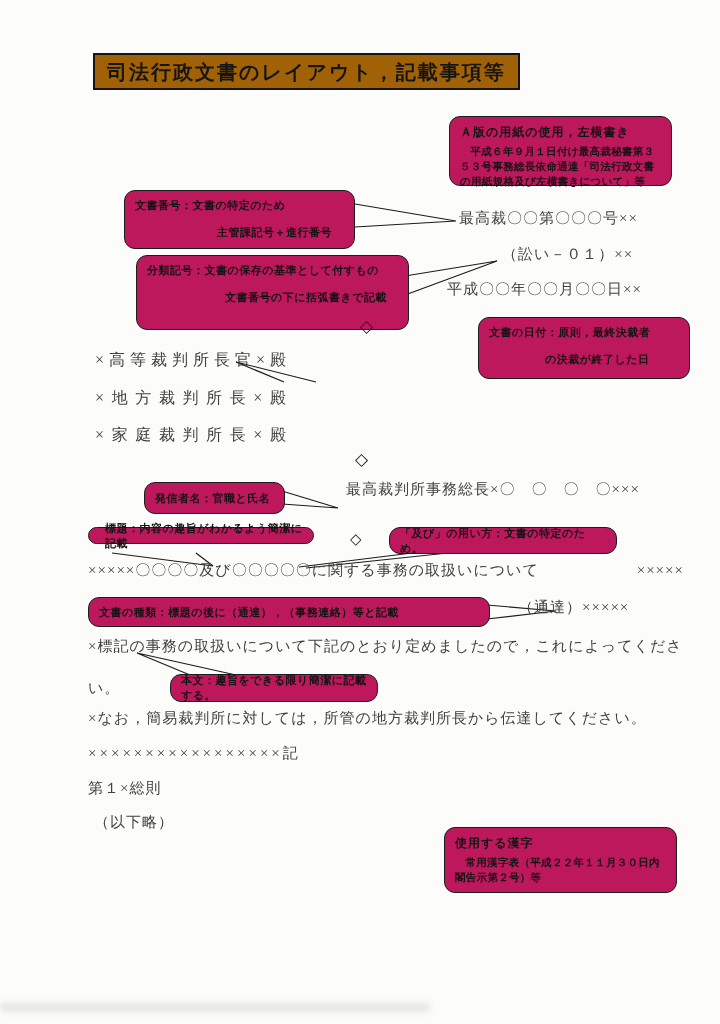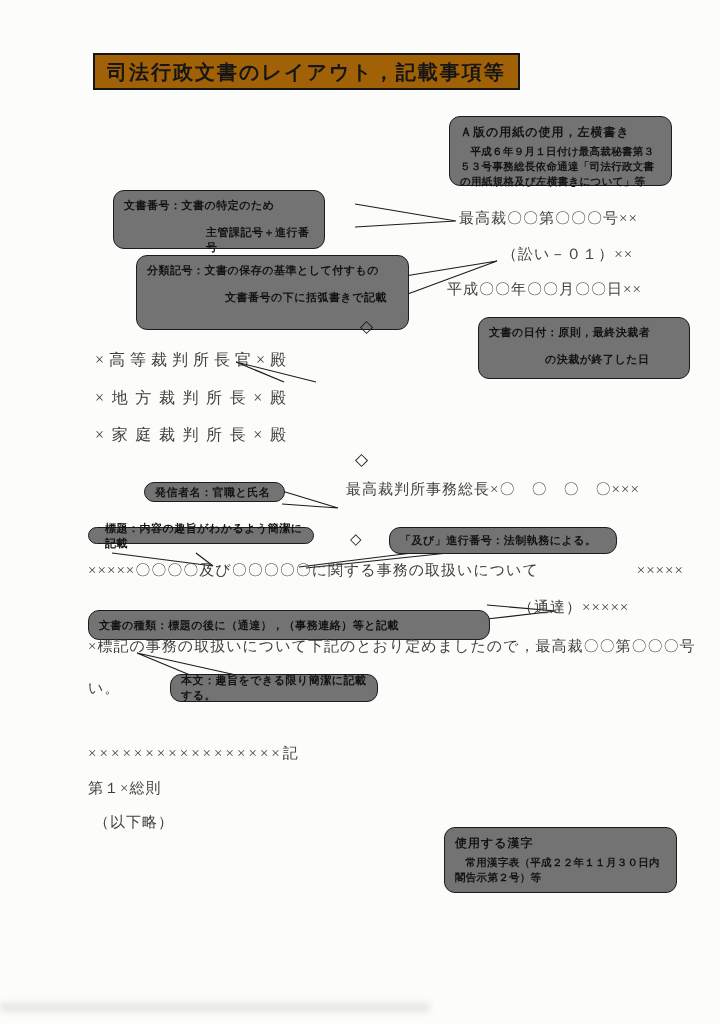--- a/index.html
+++ b/index.html
@@ -14,21 +14,21 @@
   .doc-just{text-align:justify;text-align-last:justify;white-space:normal;}
   .ls3{letter-spacing:3px;}
   
   .title-box{
     border:2px solid #151515;background:#a16207;padding:7px 12px 6px 12px;
     font-size:20px;font-weight:bold;letter-spacing:2px;
   }
   
   .bubble{
     position:absolute;z-index:2;border:1.6px solid #1c1c1c;border-radius:11px;
-    background:#737373;box-sizing:border-box;padding:7px 10px;
+    background:#be185d;box-sizing:border-box;padding:7px 10px;
     font-size:11px;font-weight:bold;color:#131313;letter-spacing:0.5px;
   }
   .bubble .l2{margin-top:12px;}
   .bubble-center{display:flex;align-items:center;padding-top:0;padding-bottom:0;}
   .note-head{font-size:12px;font-weight:bold;margin-bottom:3px;letter-spacing:1px;}
   .note-body{font-size:10.5px;font-weight:bold;line-height:1.45;white-space:normal;text-indent:1em;letter-spacing:0.3px;}
   .diamond{font-size:17px;color:#1a1a1a;}
   .subject-row{display:flex;justify-content:space-between;width:596px;}
   .artifact{position:absolute;left:0;top:1003px;width:430px;height:9px;background:#b9b9b3;opacity:.32;filter:blur(3px);z-index:0;}
 </style>
@@ -50,49 +50,49 @@
     </g>
   </svg>
 
   <div class="abs title-box" style="left:93px;top:53px;">司法行政文書のレイアウト，記載事項等</div>
 
   <div class="bubble" style="left:449px;top:116px;width:223px;height:70px;">
     <div class="note-head">Ａ版の用紙の使用，左横書き</div>
     <div class="note-body">平成６年９月１日付け最高裁秘書第３５３号事務総長依命通達「司法行政文書の用紙規格及び左横書きについて」等</div>
   </div>
 
-  <div class="bubble" style="left:113px;top:190px;width:212px;height:59px;">
+  <div class="bubble" style="left:124px;top:190px;width:231px;height:59px;">
     <div>文書番号：文書の特定のため</div>
     <div class="l2" style="padding-left:82px;">主管課記号＋進行番号</div>
   </div>
 
   <div class="bubble" style="left:136px;top:255px;width:273px;height:75px;">
     <div>分類記号：文書の保存の基準として付すもの</div>
     <div class="l2" style="padding-left:78px;">文書番号の下に括弧書きで記載</div>
   </div>
 
   <div class="bubble" style="left:478px;top:317px;width:212px;height:62px;">
     <div>文書の日付：原則，最終決裁者</div>
     <div class="l2" style="padding-left:56px;">の決裁が終了した日</div>
   </div>
 
 
-  <div class="bubble bubble-center" style="left:144px;top:482px;width:141px;height:20px;">
+  <div class="bubble bubble-center" style="left:144px;top:482px;width:141px;height:32px;">
     <div>発信者名：官職と氏名</div>
   </div>
 
   <div class="bubble bubble-center" style="left:88px;top:527px;width:226px;height:17px;padding-left:16px;">
     <div>標題：内容の趣旨がわかるよう簡潔に記載</div>
   </div>
 
   <div class="bubble bubble-center" style="left:389px;top:527px;width:228px;height:27px;">
-    <div>「及び」進行番号：法制執務による。</div>
+    <div>「及び」の用い方：文書の特定のため。</div>
   </div>
 
-  <div class="bubble bubble-center" style="left:88px;top:597px;width:402px;height:30px;margin-top:13px;">
+  <div class="bubble bubble-center" style="left:88px;top:597px;width:402px;height:30px;">
     <div>文書の種類：標題の後に（通達），（事務連絡）等と記載</div>
   </div>
 
   <div class="bubble bubble-center" style="left:170px;top:674px;width:208px;height:28px;">
     <div>本文：趣旨をできる限り簡潔に記載する。</div>
   </div>
 
   <div class="bubble" style="left:444px;top:827px;width:233px;height:66px;">
     <div class="note-head">使用する漢字</div>
     <div class="note-body">常用漢字表（平成２２年１１月３０日内閣告示第２号）等</div>
@@ -114,20 +114,21 @@
 
   <span class="abs diamond" style="left:350px;top:531px;font-size:15px;">◇</span>
 
   <div class="abs doc subject-row" style="left:88px;top:563px;">
     <span>×××××〇〇〇〇及び〇〇〇〇〇に関する事務の取扱いについて</span>
     <span>×××××</span>
   </div>
 
   <div class="abs doc" style="left:518px;top:600px;">（通達）×××××</div>
 
-  <div class="abs doc" style="left:88px;top:639px;">×標記の事務の取扱いについて下記のとおり定めましたので，最高裁〇〇第〇〇〇号</div>
+  <div class="abs doc" style="left:88px;top:639px;">×標記の事務の取扱いについて下記のとおり定めましたので，これによってくださ</div>
   <div class="abs doc" style="left:88px;top:681px;">い。</div>
+  <div class="abs doc" style="left:88px;top:711px;">×なお，簡易裁判所に対しては，所管の地方裁判所長から伝達してください。</div>
   <div class="abs doc ls3" style="left:88px;top:746px;">×××××××××××××××××記</div>
   <div class="abs doc" style="left:88px;top:781px;">第１×総則</div>
   <div class="abs doc" style="left:94px;top:815px;">（以下略）</div>
 
   <div class="artifact"></div>
 </div>
 
 </body></html>

